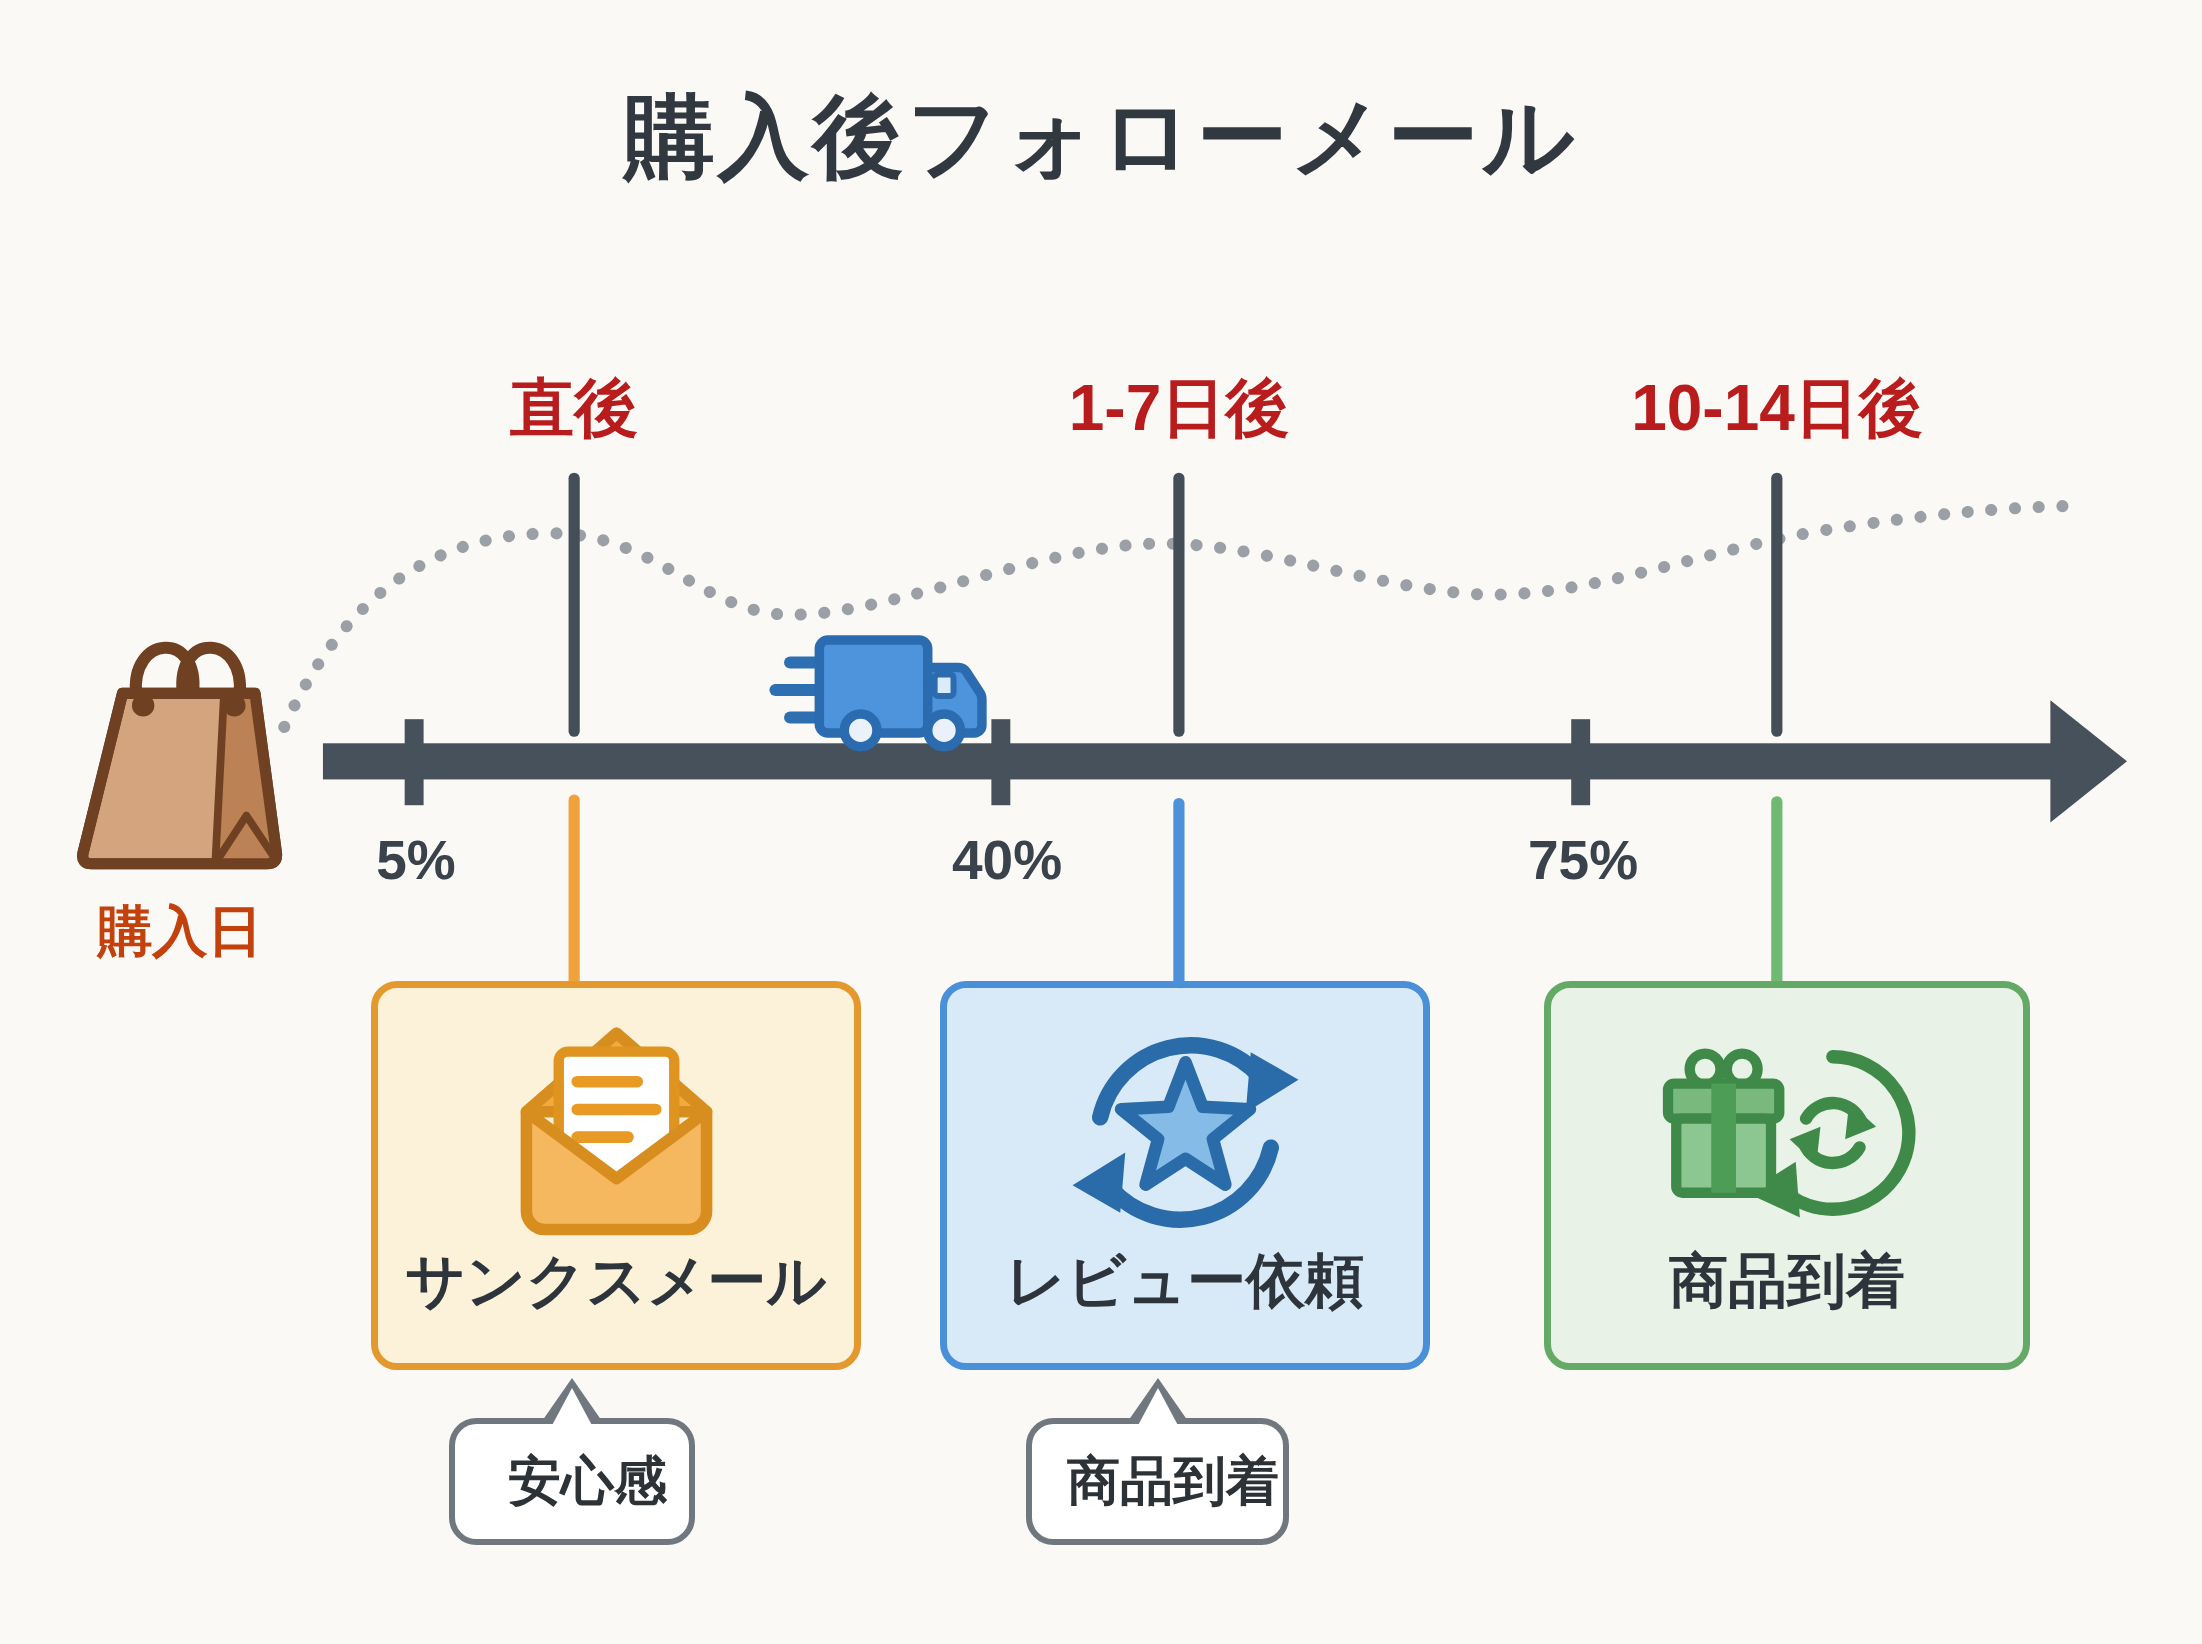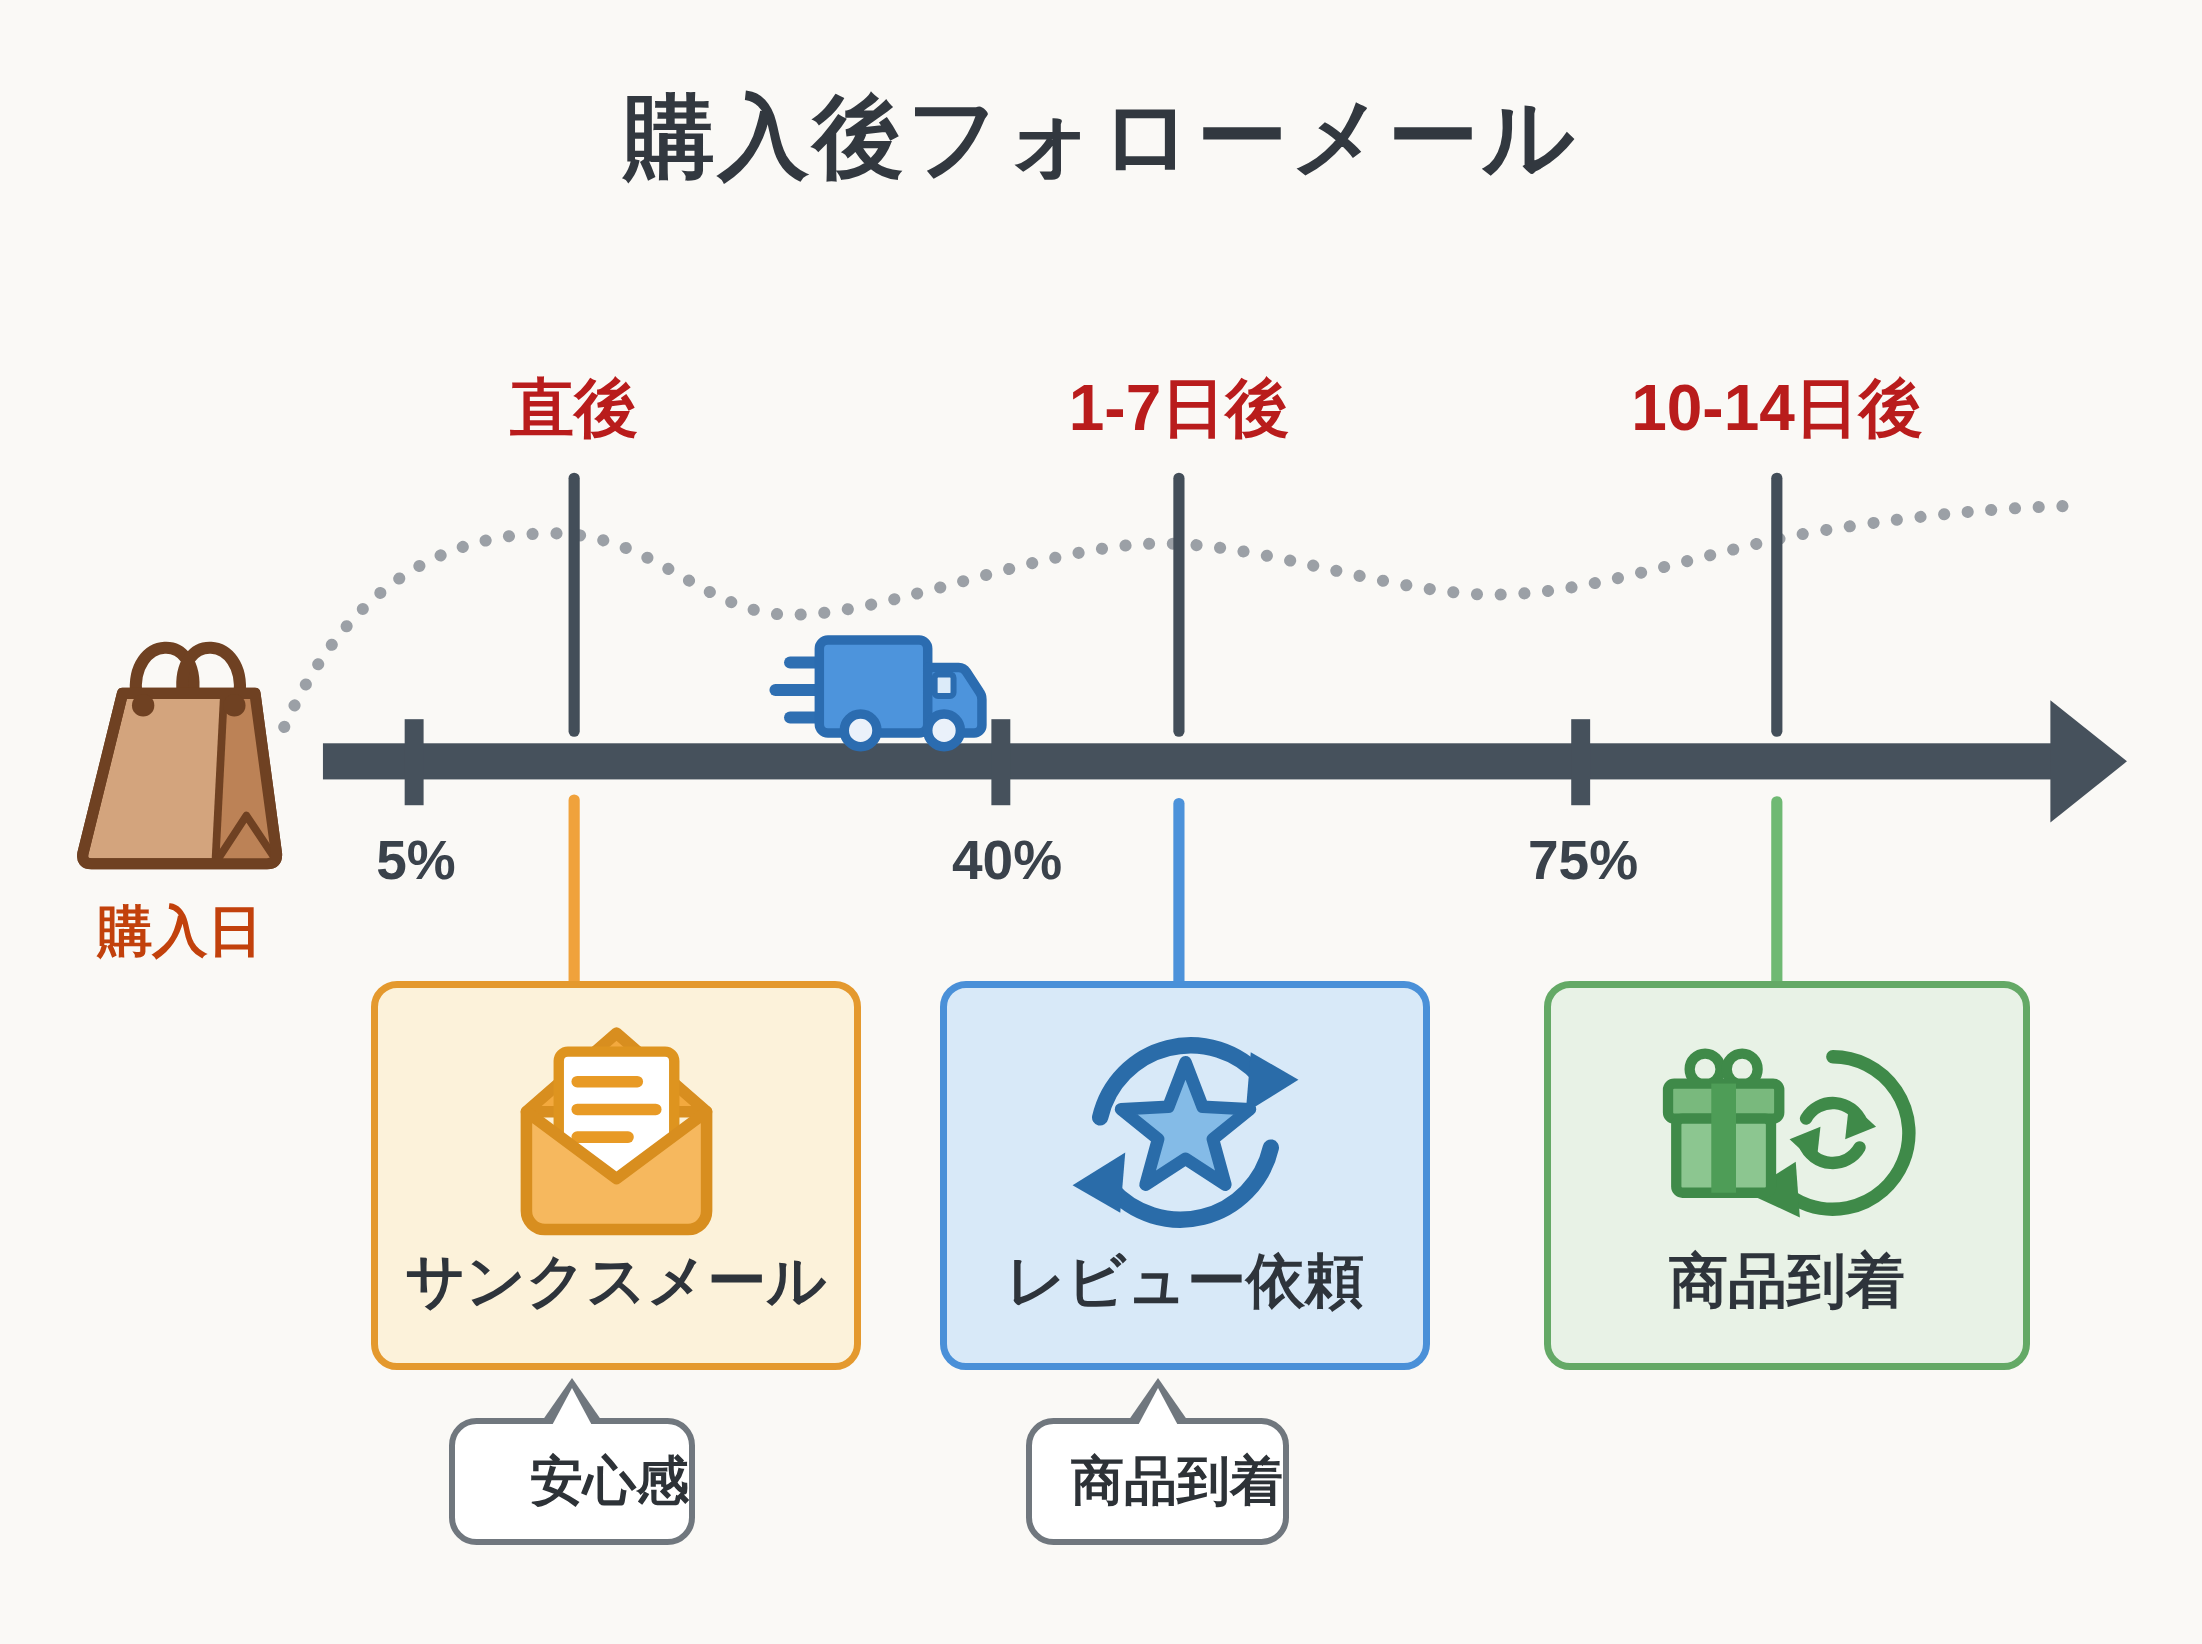--- a/index.html
+++ b/index.html
@@ -29,21 +29,21 @@
   .card .icon-wrap{height:265px; display:flex; align-items:center; justify-content:center; margin-top:12px;}
   .card .card-label{position:absolute; left:0; right:0; bottom:41px; text-align:center;
     font-size:59px; font-weight:800; color:#2E343B; white-space:nowrap;}
   .c1{left:331px;  width:490px; background:#FCF2DA; border-color:#E4992E;margin-left:40px;}
   .c2{left:940px; width:490px; background:#D8E9F8; border-color:#4A90D8;}
   .c3{left:1544px; width:486px; background:#E8F2E6; border-color:#64A966;}
 
   .bubble{
     position:absolute; top:1418px; height:127px; box-sizing:border-box;
     background:#FFFFFF; border:6px solid #70777E; border-radius:27.5px;
-    display:flex; align-items:center; justify-content:flex-end;
+    display:flex; align-items:center; justify-content:center;
     font-size:53px; font-weight:700; color:#2D3237; white-space:nowrap;padding-left:31px;
   }
   .bubble::before{content:""; position:absolute; top:-46px; left:50%; margin-left:-32px;
     border-left:32px solid transparent; border-right:32px solid transparent;
     border-bottom:46px solid #70777E;}
   .bubble::after{content:""; position:absolute; top:-36px; left:50%; margin-left:-23px;
     border-left:23px solid transparent; border-right:23px solid transparent;
     border-bottom:43px solid #FFFFFF;}
   .b1{left:449px;  width:246px;}
   .b2{left:1026px; width:263px;}

